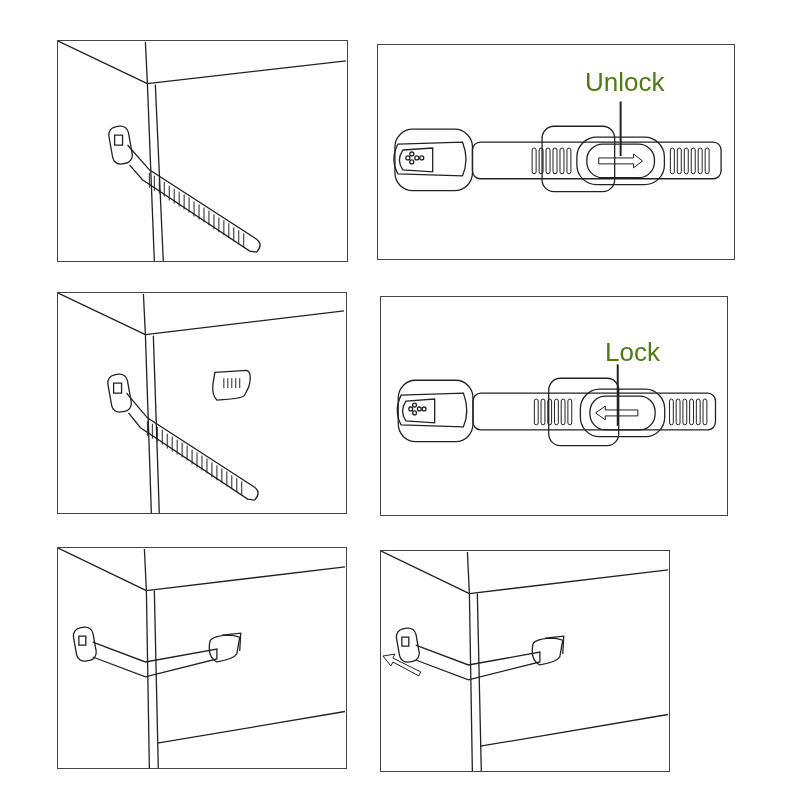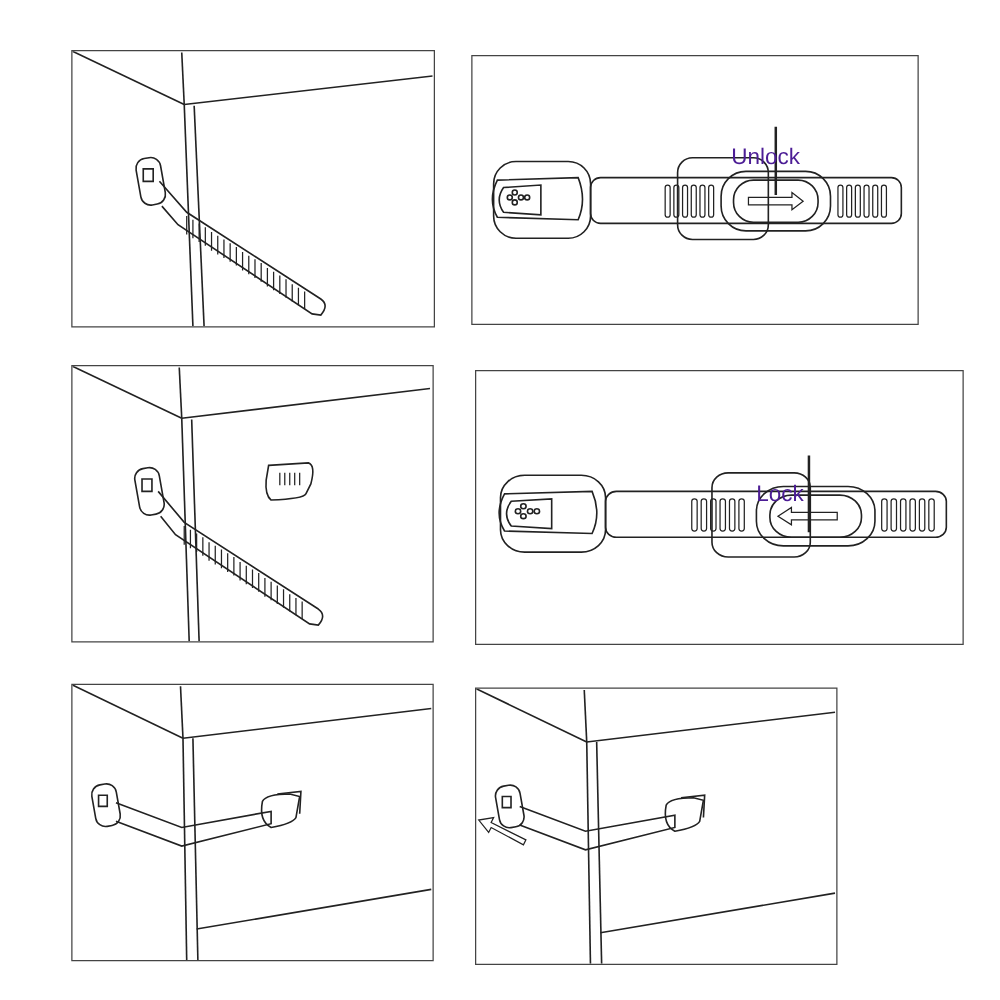--- a/index.html
+++ b/index.html
@@ -1,19 +1,19 @@
 <!DOCTYPE html>
 <html><head>
 <meta charset="utf-8">
 <style>
   html,body{margin:0;padding:0;background:#fff;}
   body{width:800px;height:800px;position:relative;overflow:hidden;font-family:"Liberation Sans",sans-serif;}
   .panel{position:absolute;border:1.5px solid #444;box-sizing:border-box;background:#fff;}
   .panel svg{position:absolute;left:0;top:0;width:100%;height:100%;}
-  .label{position:absolute;font-family:"Liberation Sans",sans-serif;font-size:18px;color:#4c1d95;margin-top:48px;}
+  .label{position:absolute;font-family:"Liberation Sans",sans-serif;font-size:26px;color:#4d7c0f;}
   svg *{vector-effect:non-scaling-stroke;}
 </style>
 </head>
 <body>
 
 <div class="panel" style="left:57px;top:40px;width:291px;height:222px;">
   <svg viewBox="0 0 291 222" preserveAspectRatio="none">
     <g fill="none" stroke="#222" stroke-width="1.3">
       <line x1="0" y1="0" x2="90" y2="43"></line>
       <line x1="90" y1="43" x2="290" y2="20"></line>
@@ -123,21 +123,21 @@
           <line x1="165" y1="177" x2="165" y2="192"></line>
         <line x1="170" y1="180" x2="170" y2="195"></line>
           <line x1="175" y1="184" x2="175" y2="198"></line>
         <line x1="180" y1="187" x2="180" y2="201"></line>
           <line x1="185" y1="190" x2="185" y2="204"></line>
       </g>
     </g>
   </svg>
 </div>
 
-<div class="panel" style="left:380px;top:296px;width:391px;height:220px;">
+<div class="panel" style="left:380px;top:296px;width:348px;height:220px;">
   <svg viewBox="0 0 361 220" preserveAspectRatio="none">
     <g fill="none" stroke="#222" stroke-width="1.3">
       <rect x="18" y="84" width="78" height="62" rx="18"></rect>
       <path d="M21 99 L86 97 Q93 115 86 131 L21 129 Q13 115 21 99 Z"></path>
       <path d="M26 105 L56 103 L56 127 L26 125 Q19 115 26 105 Z"></path>
       <circle cx="31" cy="113" r="2"></circle>
         <circle cx="35" cy="109" r="2"></circle>
         <circle cx="35" cy="117" r="2"></circle>
       <circle cx="40" cy="113" r="2"></circle>
         <circle cx="45" cy="113" r="2"></circle>

